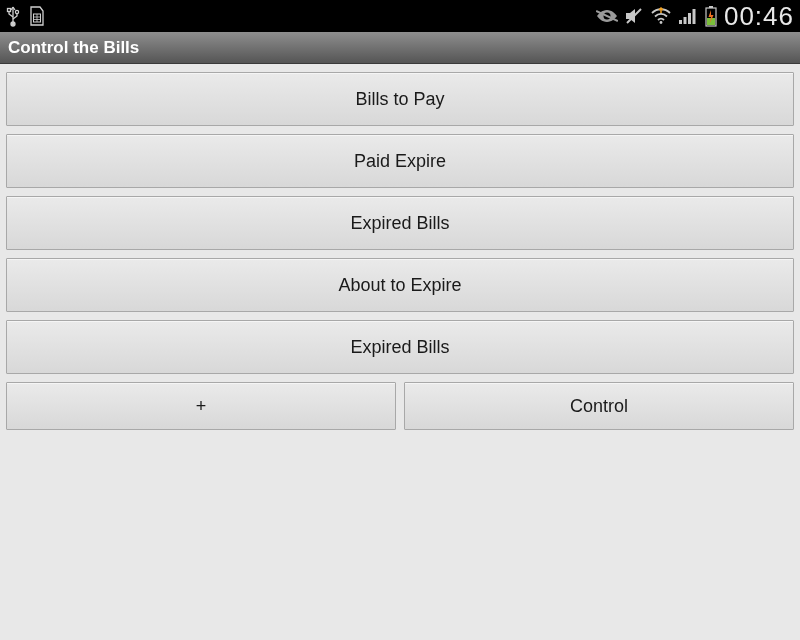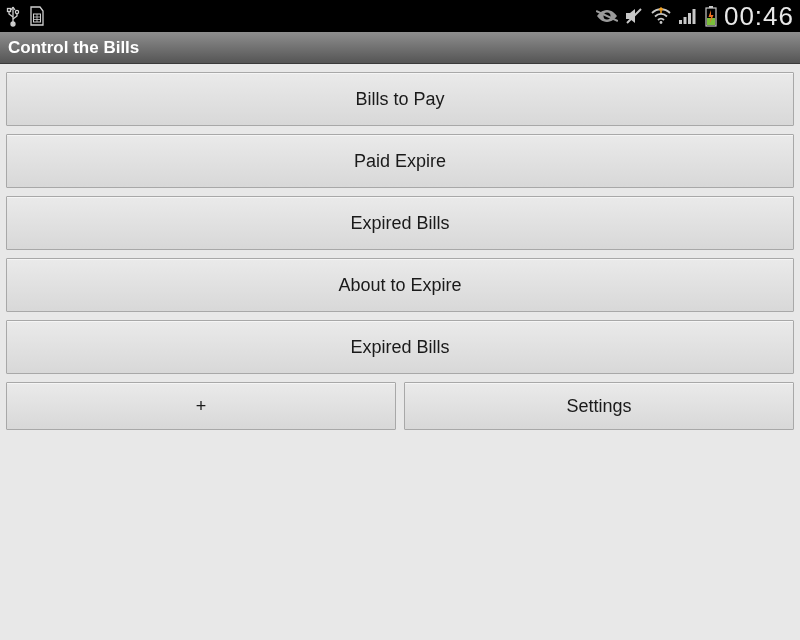--- a/index.html
+++ b/index.html
@@ -140,16 +140,16 @@
     <span>About to Expire</span>
   </div>
   <div class="menu-btn">
     <span>Expired Bills</span>
   </div>
   <div class="bottom-row">
     <div class="menu-btn">
       <span>+</span>
     </div>
     <div class="menu-btn">
-      <span>Settings</span>
+      <span>Control</span>
     </div>
   </div>
 </div>
 
 </body></html>

